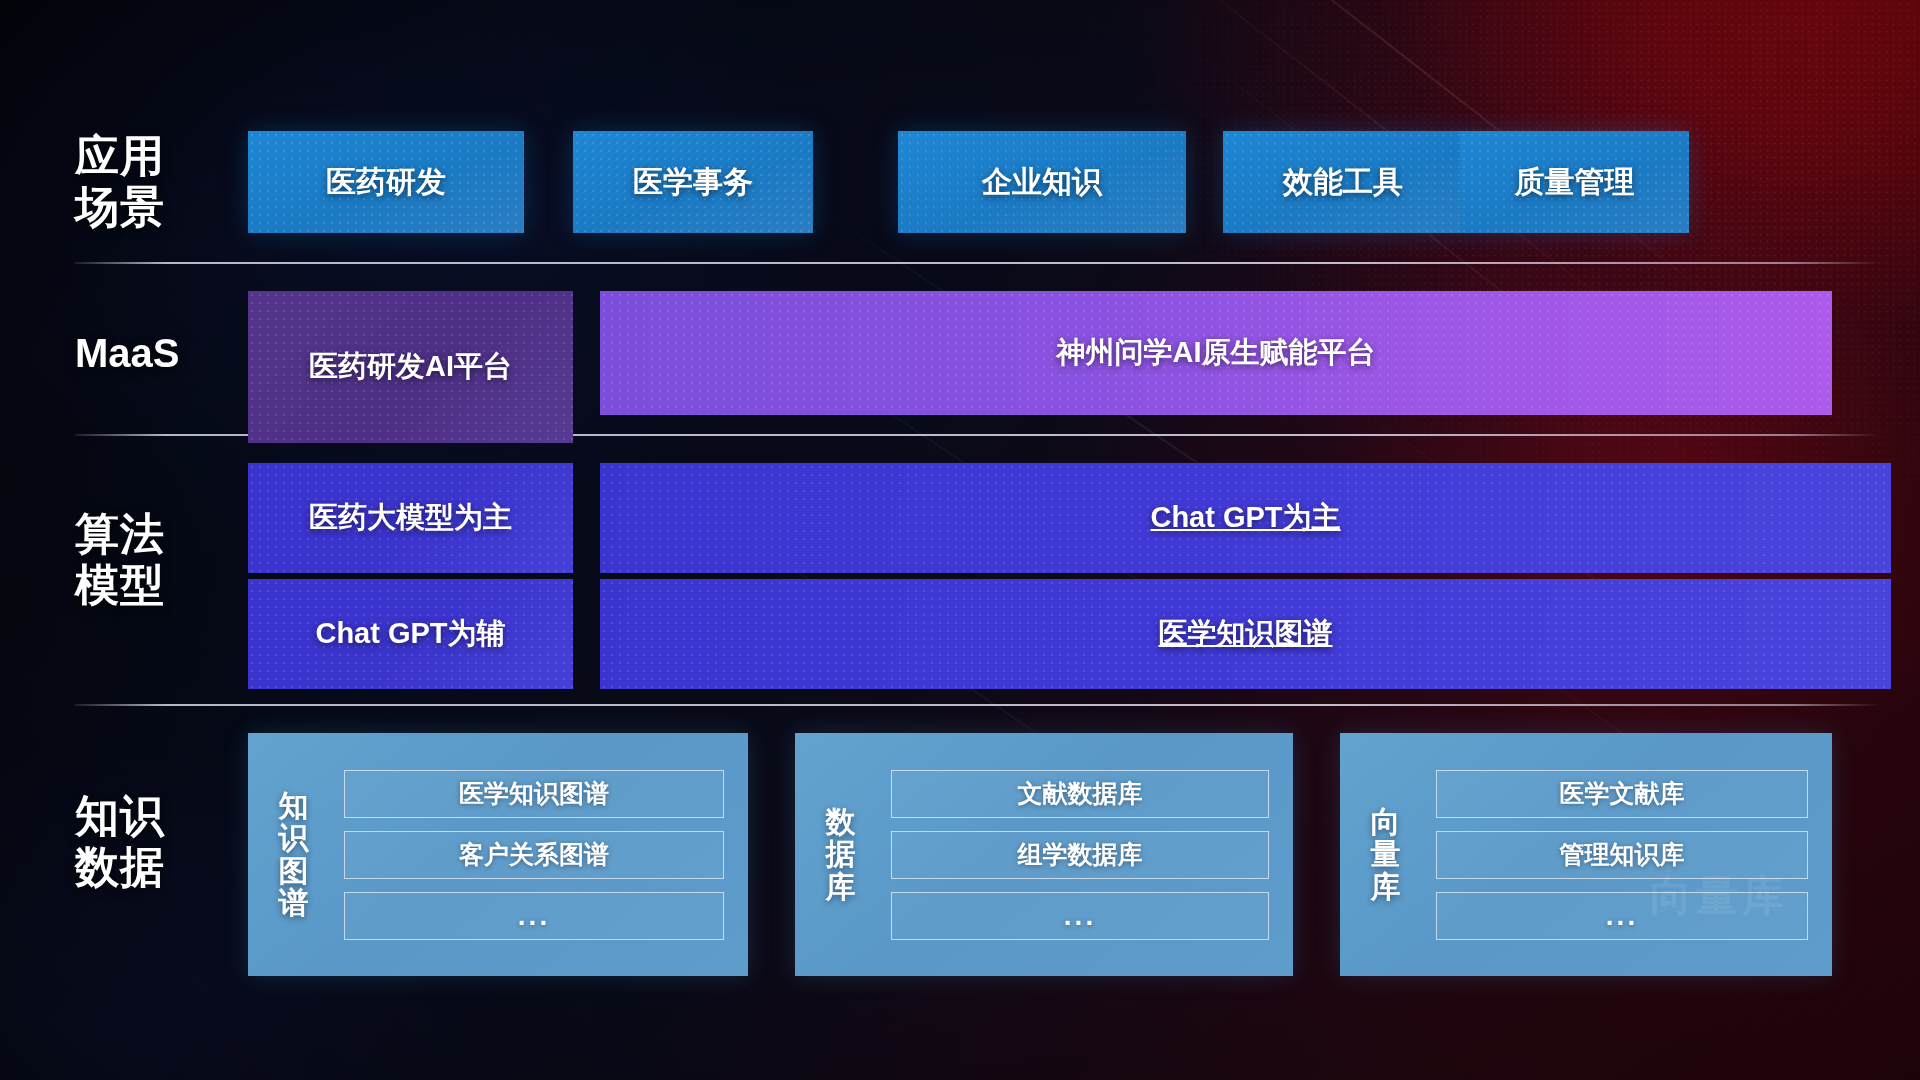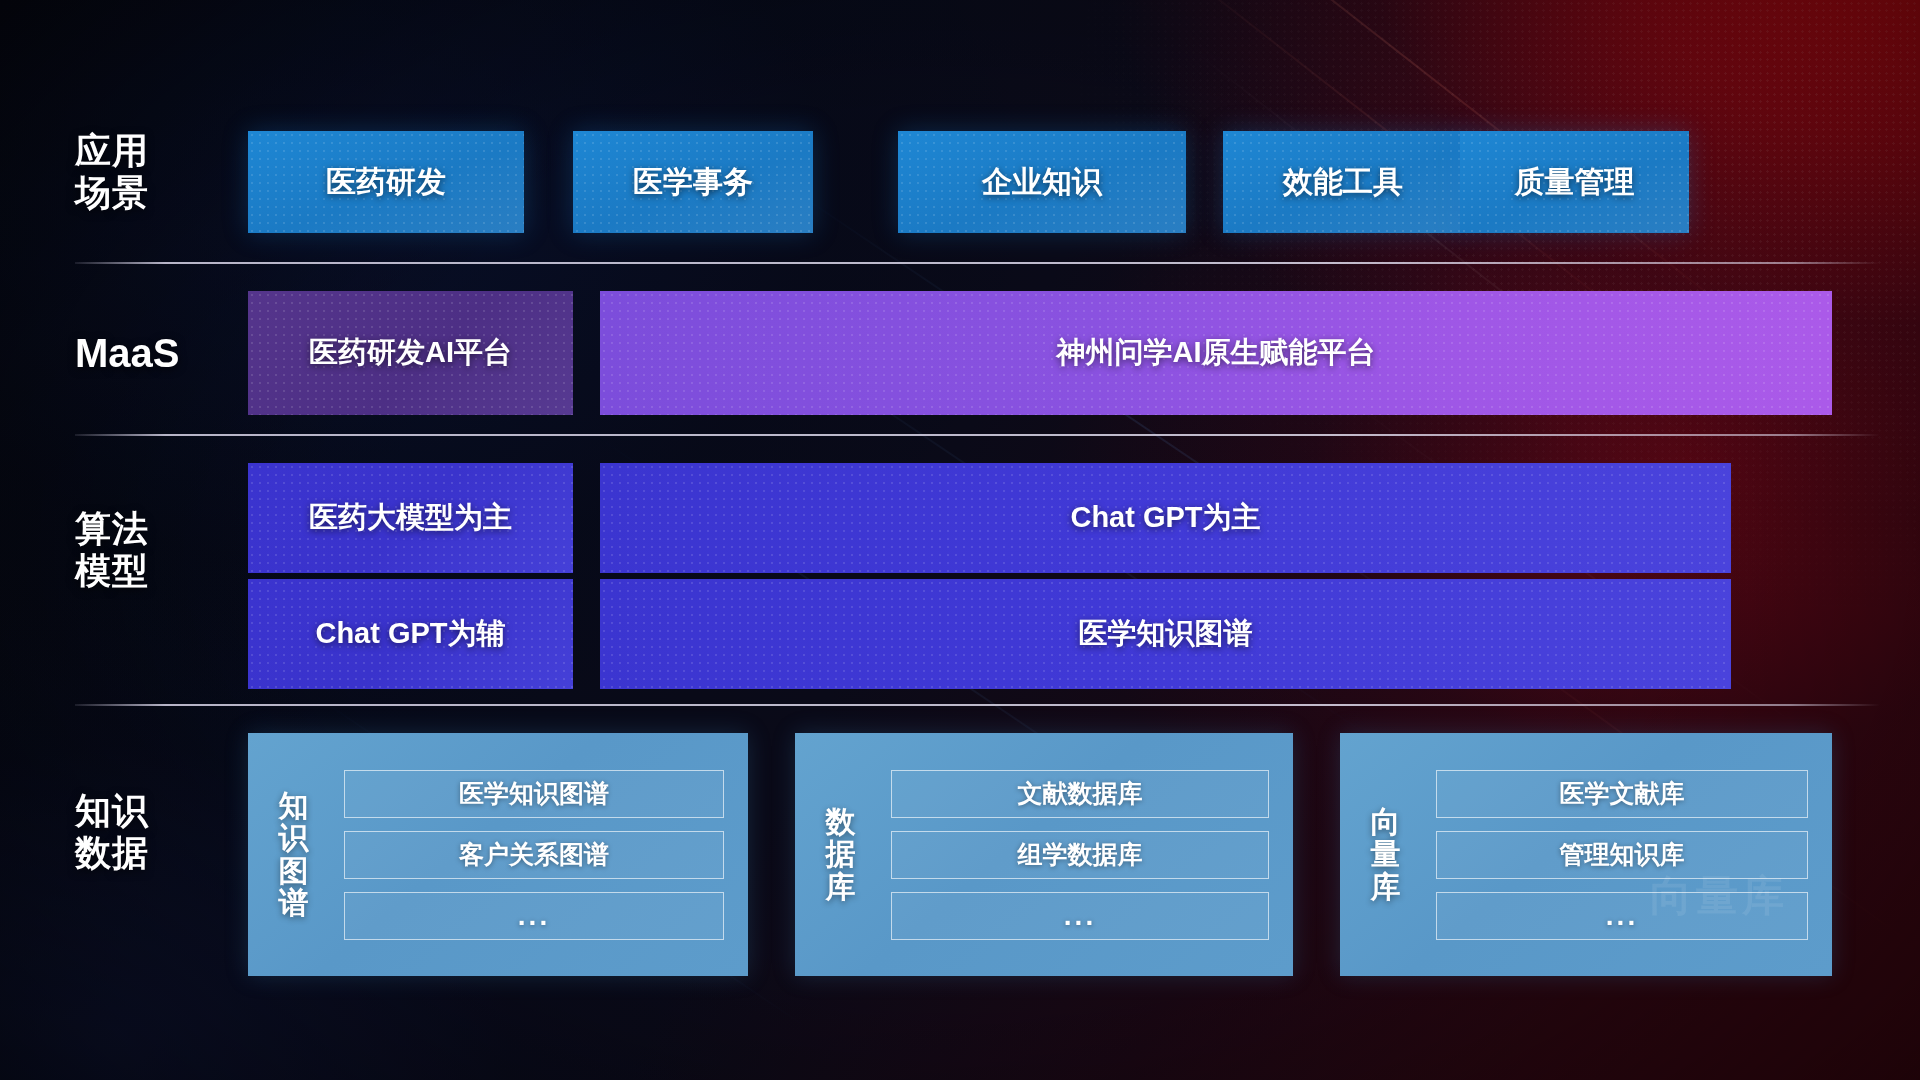--- a/index.html
+++ b/index.html
@@ -50,21 +50,21 @@
   }
   #div-1 { top:262px; }
   #div-2 { top:434px; }
   #div-3 { top:704px; }
 
   .row-label {
     position:absolute; left:75px; width:170px;
     color:#ffffff; font-weight:bold; text-align:left;
     letter-spacing:1px; line-height:1.16;
     text-shadow:0 2px 8px rgba(0,0,0,0.7);
-    font-size:36px;
+    font-size:44px;
   }
   .row-label.maas { font-size:40px; letter-spacing:0px; }
   #lbl-app   { top:130px; }
   #lbl-maas  { top:330px; }
   #lbl-algo  { top:508px; }
   #lbl-know  { top:790px; }
 
   .box {
     position:absolute;
     display:flex; align-items:center; justify-content:center;
@@ -81,40 +81,41 @@
   
   .app-box {
     top:131px; height:102px;
     background:linear-gradient(160deg, #1e87d4 0%, #1b7ac4 55%, #2a7ec2 100%);
     font-size:30px;
     box-shadow:0 0 24px rgba(26,120,200,0.28);
   }
 
   
   .maas-left {
-    top:291px; left:248px; width:325px; height:124px;
+    top:291px; left:248px; width:325px; height:152px;
     background:linear-gradient(135deg, #55358c 0%, #4d2f85 55%, #573a92 100%);
     font-size:29px;
   }
   .maas-right {
     top:291px; left:600px; width:1232px; height:124px;
     background:linear-gradient(90deg, #7c4ddb 0%, #8a52e0 40%, #9f57e6 70%, #ab5ae9 100%);
     font-size:29px;
   }
 
   
   .algo-left {
     left:248px; width:325px; height:110px;
     background:linear-gradient(135deg, #3b34cf 0%, #3a33cc 50%, #4540d8 100%);
     font-size:29px;
   }
   .algo-right {
-    left:600px; width:1131px; height:110px;
+    left:600px; width:1291px; height:110px;
     background:linear-gradient(100deg, #3b35d0 0%, #4039d6 45%, #4a43dc 100%);
     font-size:29px;
+    text-decoration:underline;
   }
   #algo-l1, #algo-r1 { top:463px; }
   #algo-l2, #algo-r2 { top:579px; }
 
   
   .know-panel {
     position:absolute; top:733px; height:243px;
     background:linear-gradient(140deg, #63a3cf 0%, #5998c8 45%, #5d9ccb 100%);
     display:flex; align-items:center; padding:12px 16px 12px 14px;
     box-shadow:0 0 22px rgba(60,130,190,0.22);

